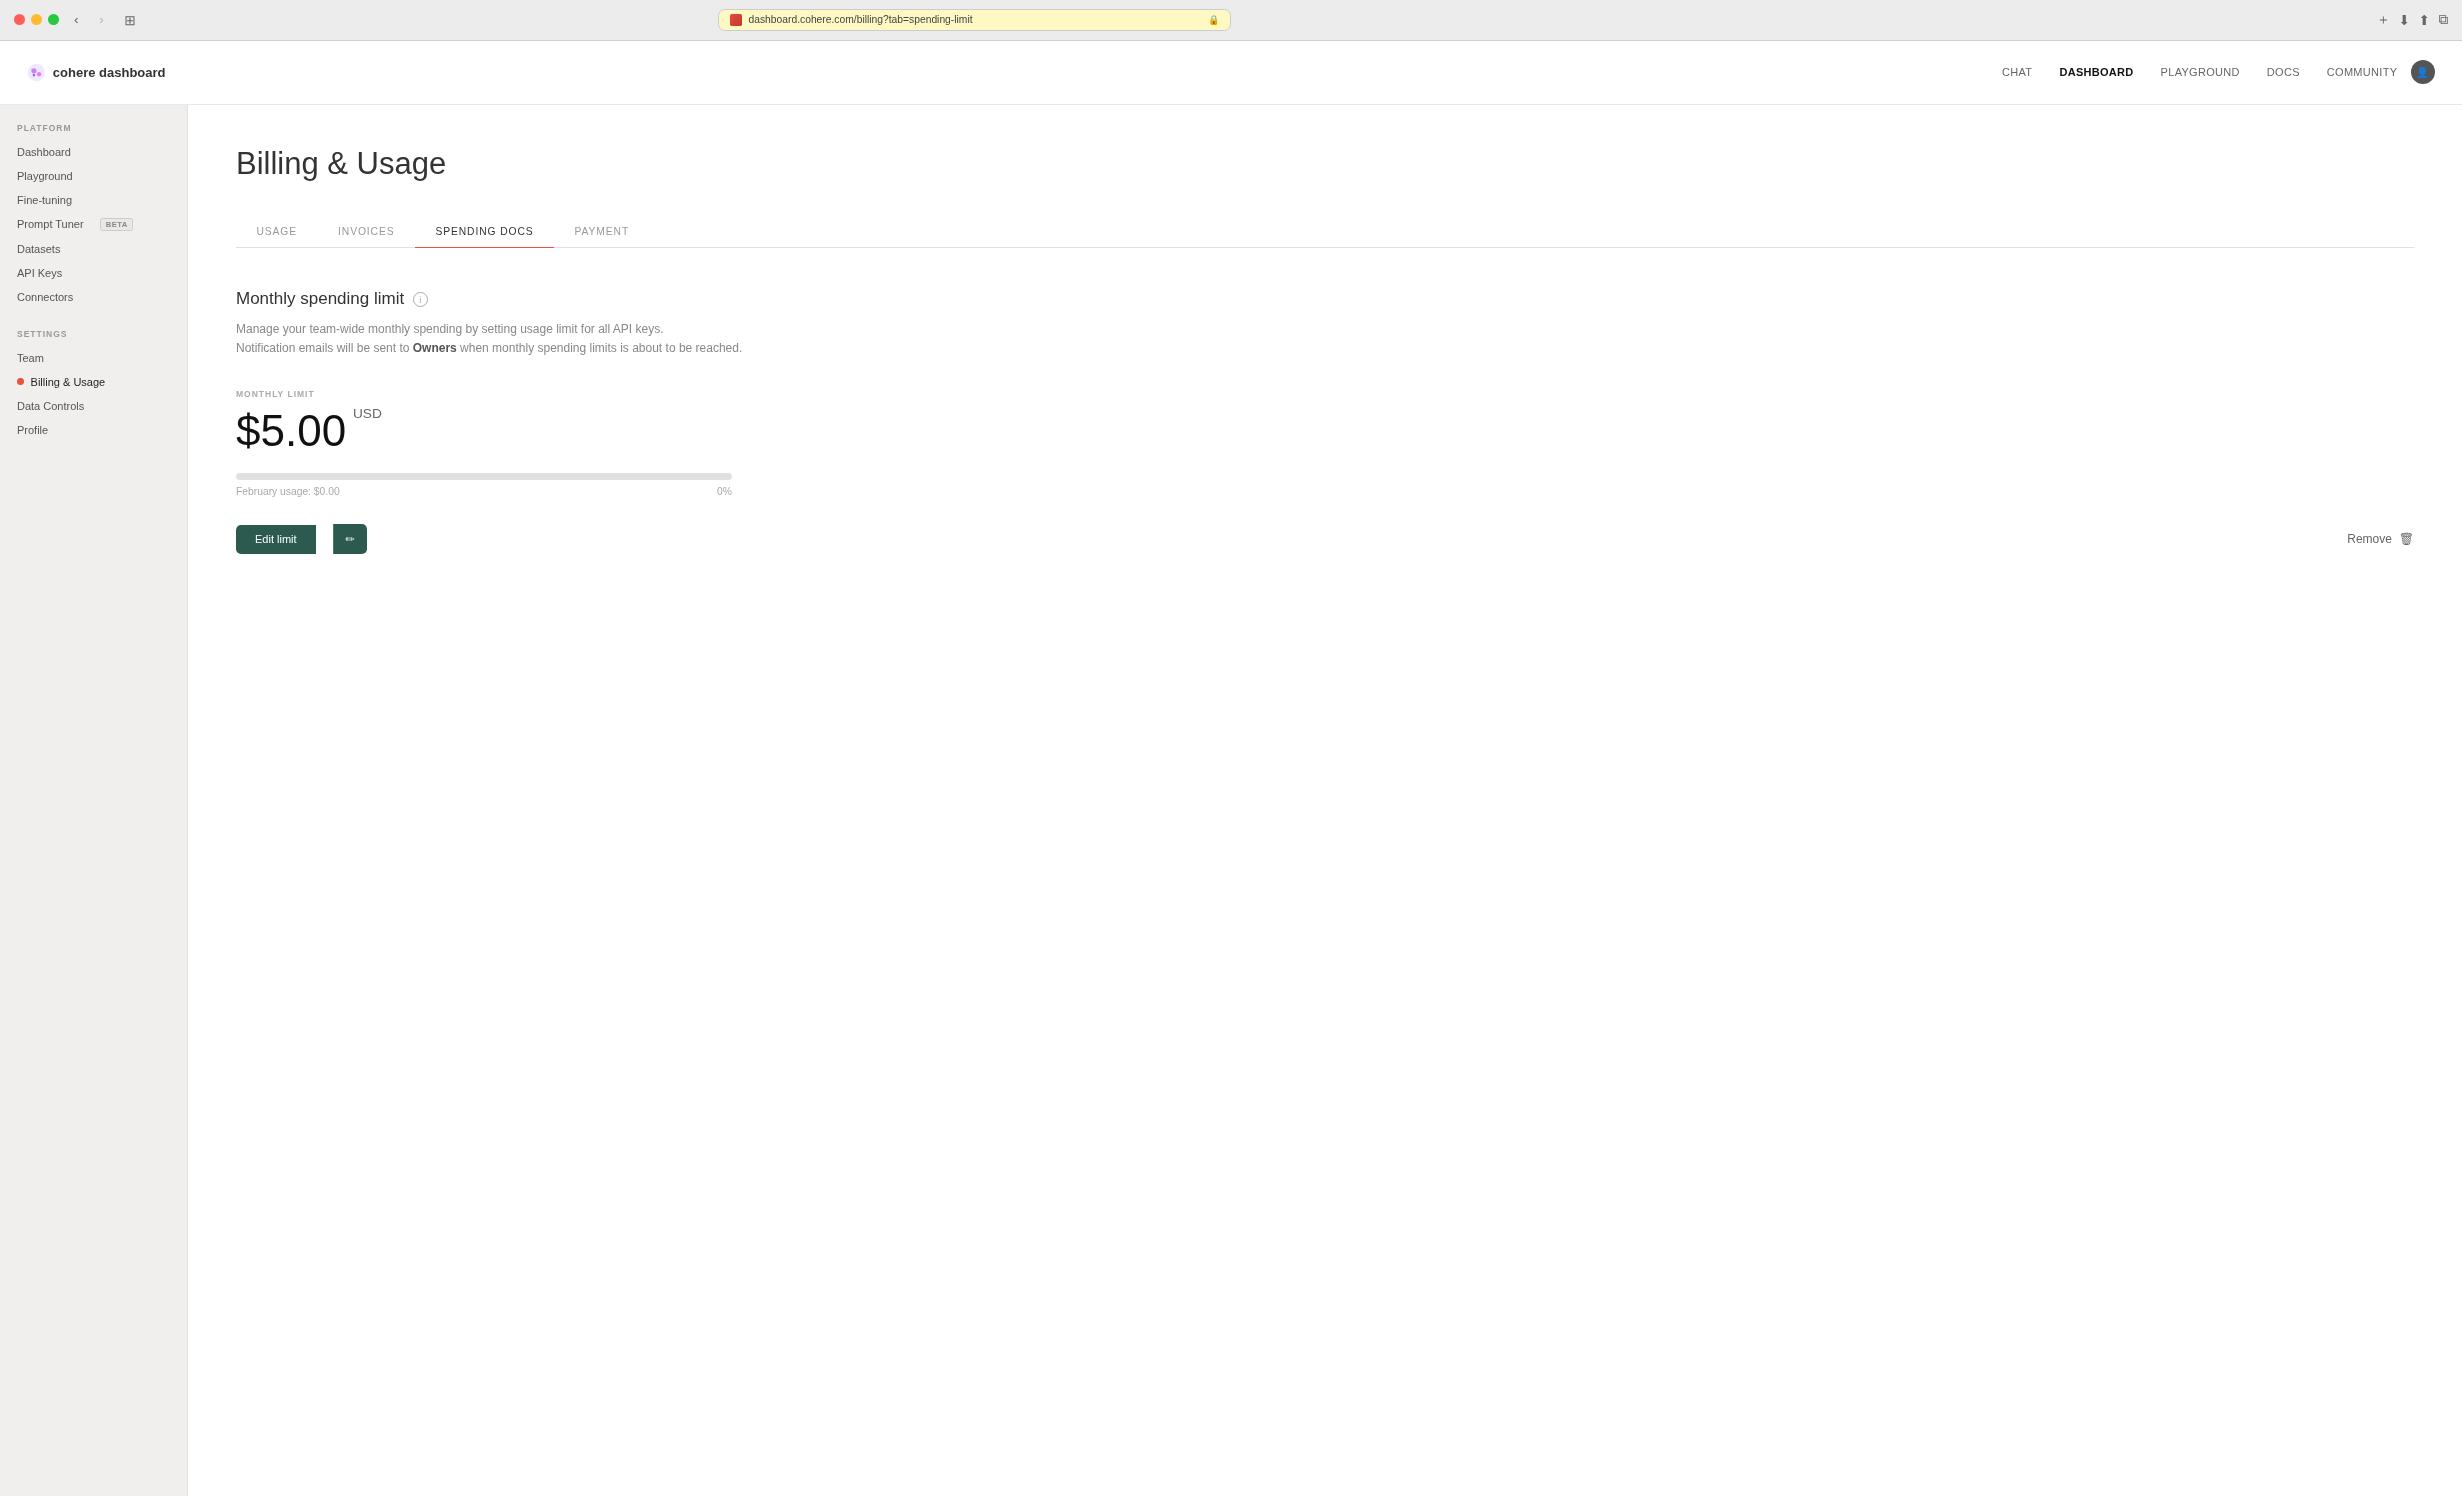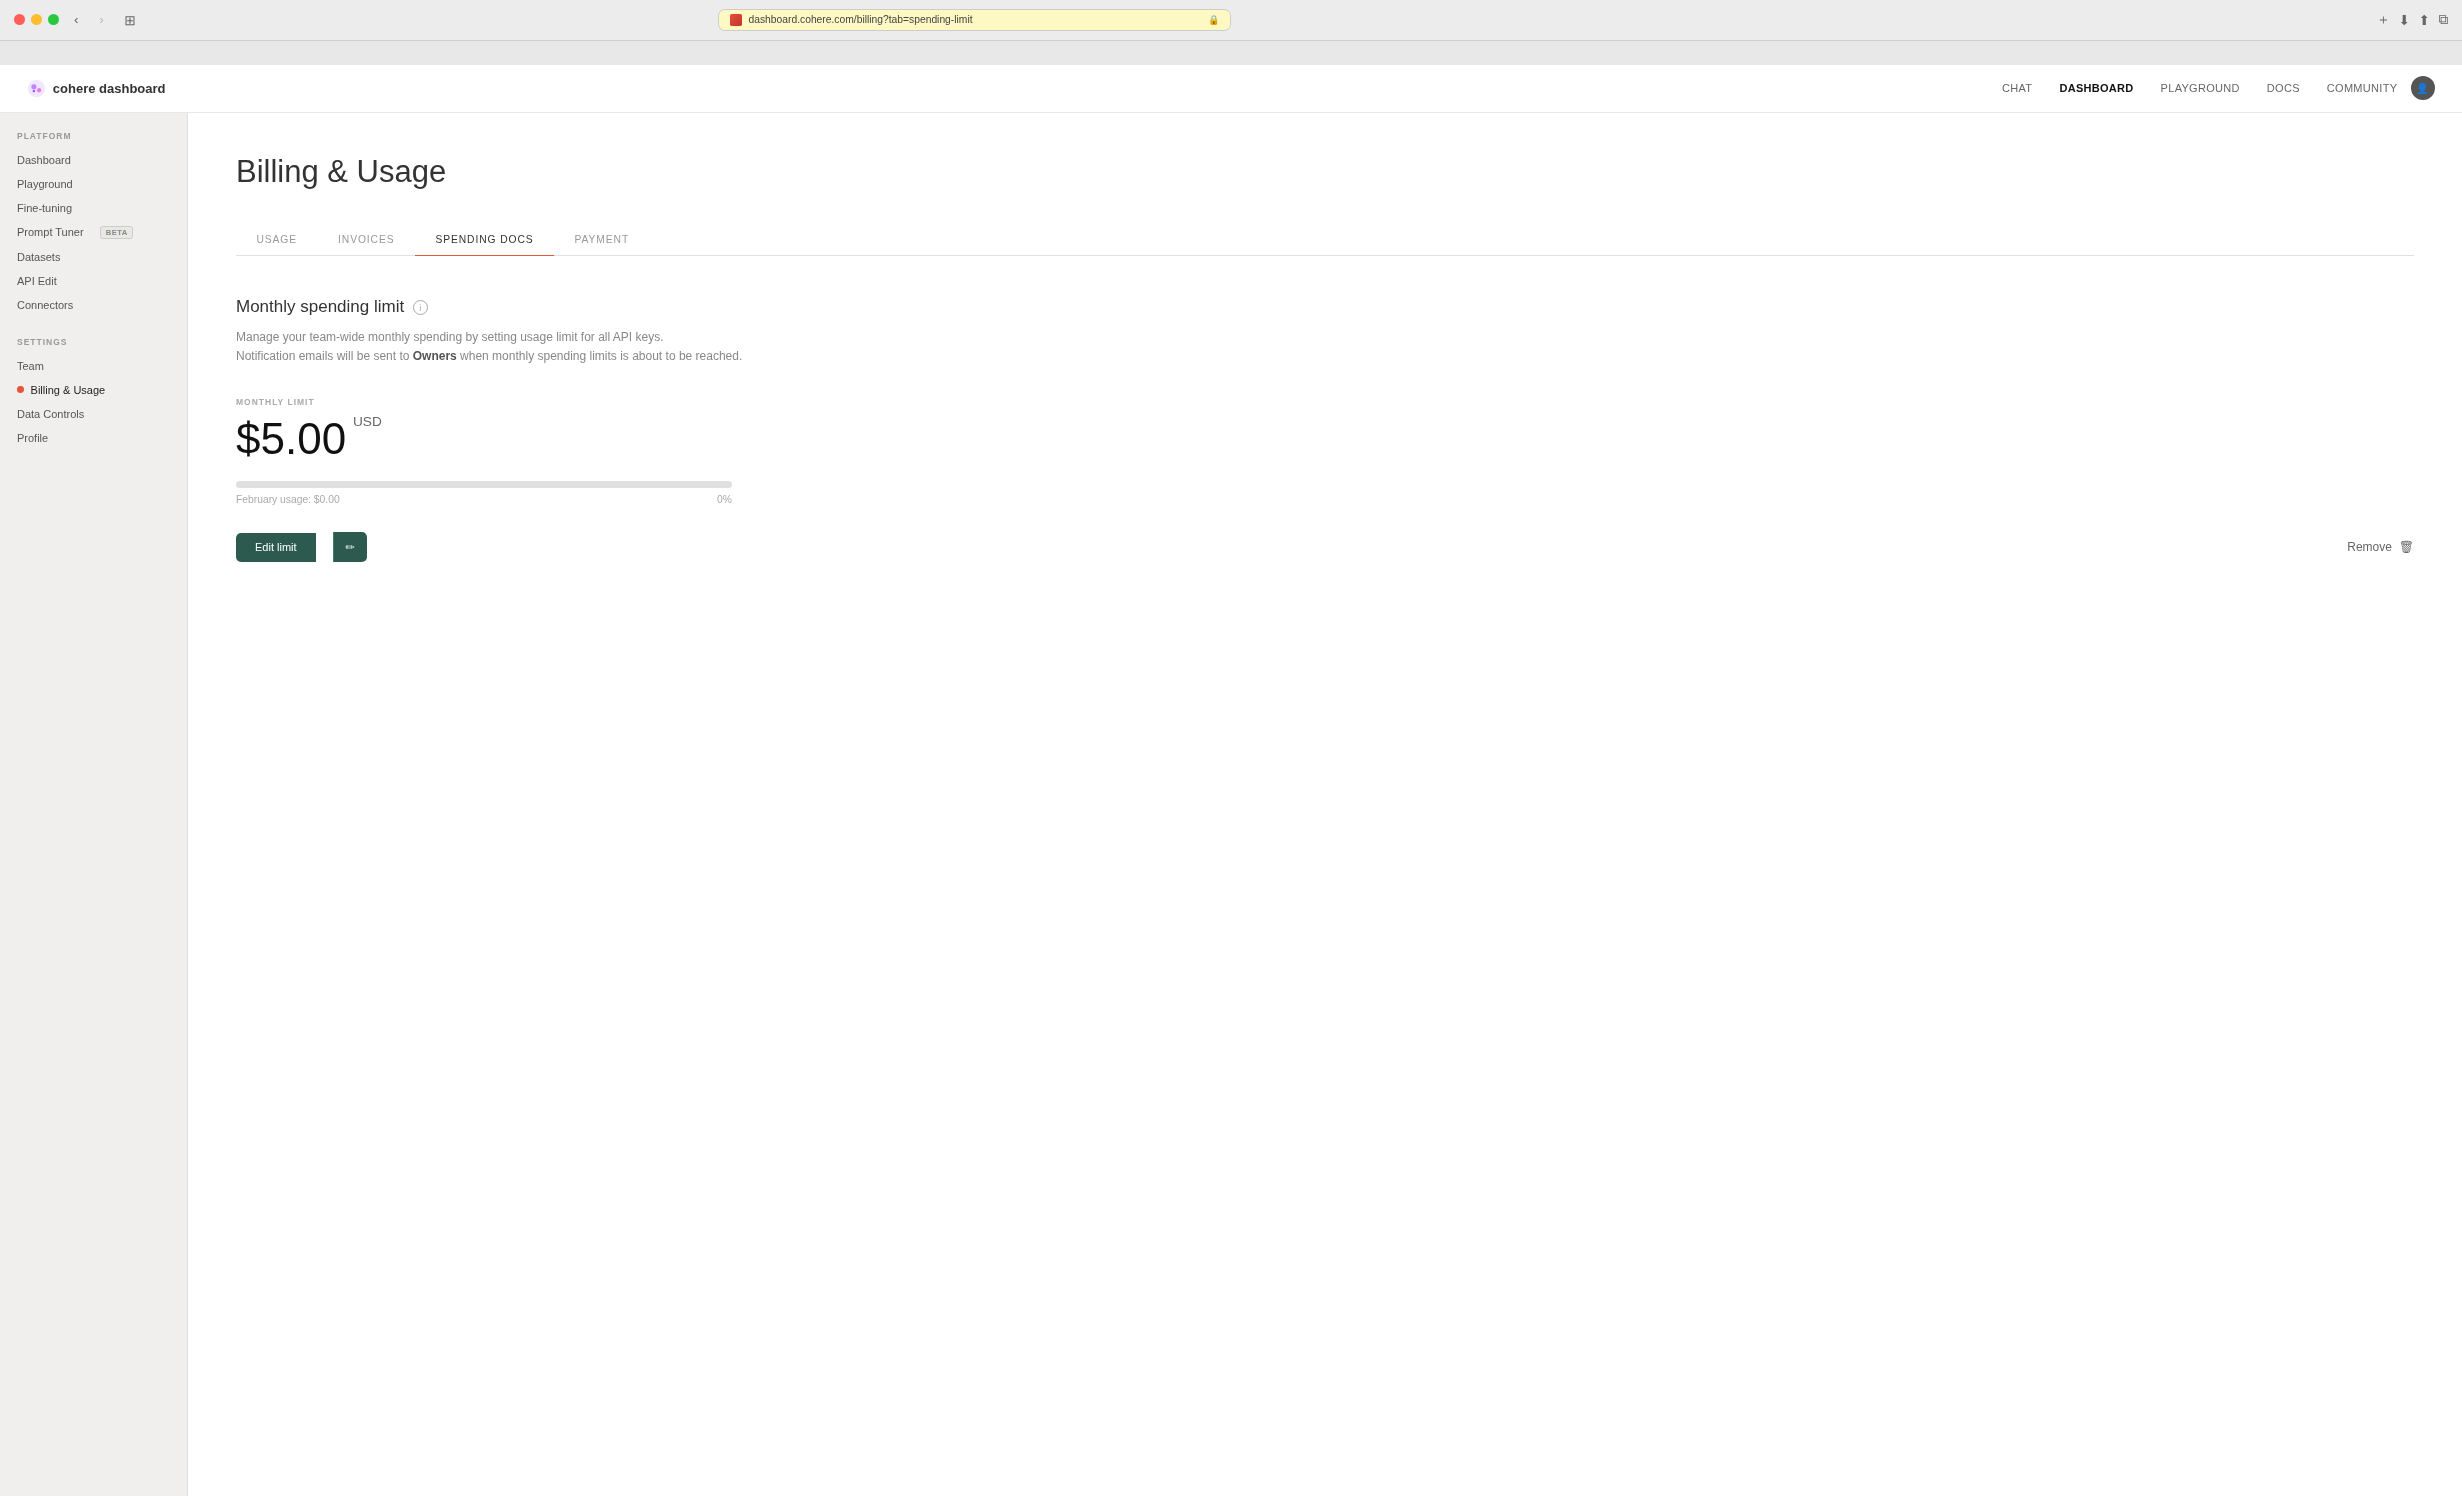--- a/index.html
+++ b/index.html
@@ -100,22 +100,21 @@
       min-height: calc(100vh - 51px);
     }
 
     
     .top-nav {
       background: white;
       border-bottom: 0.9px solid #e8e8e8;
       display: flex;
       align-items: center;
       padding: 0 27px;
-      height: 48px;
-      margin-top: 24px;
+      height: 64px;
     }
     .logo-area {
       display: flex;
       align-items: center;
       gap: 6.8px;
       margin-right: auto;
     }
     .logo-icon {
       width: 19px;
       height: 19px;
@@ -443,21 +442,21 @@
         <span>Fine-tuning</span>
       </div>
       <div class="sidebar-item">
         <span>Prompt Tuner</span>
         <span class="sidebar-badge">BETA</span>
       </div>
       <div class="sidebar-item">
         <span>Datasets</span>
       </div>
       <div class="sidebar-item">
-        <span>API Edit</span>
+        <span>API Keys</span>
       </div>
       <div class="sidebar-item">
         <span>Connectors</span>
       </div>
 
       <div class="sidebar-spacer"></div>
 
       <div class="sidebar-section-label">SETTINGS</div>
 
       <div class="sidebar-item">

